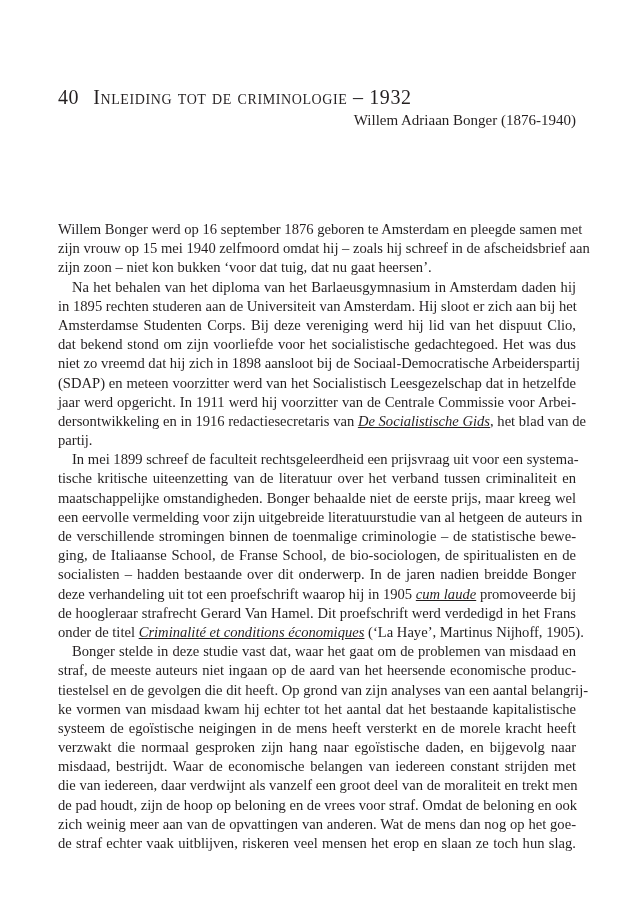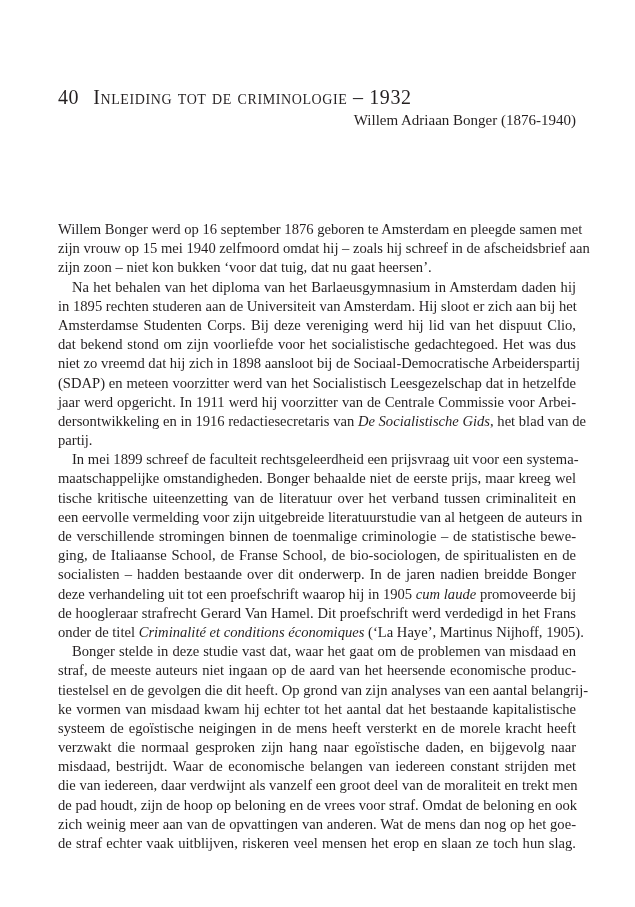--- a/index.html
+++ b/index.html
@@ -10,21 +10,21 @@
            font-size:20px; letter-spacing:0.6px; white-space:nowrap; }
   .title .num { margin-right:14px; }
   .title .sc { font-variant:small-caps; }
   .author { position:absolute; right:59px; top:112px; font-family:"Liberation Serif", serif;
             font-size:15px; white-space:nowrap; }
   .body { position:absolute; left:58px; top:220px; width:518px; font-family:"Liberation Serif", serif;
           font-size:14.6px; line-height:19.2px; }
   .line { display:block; white-space:nowrap; text-align:justify; text-align-last:justify; height:19.2px; overflow:visible; }
   .line.last { text-align-last:left; }
   .line.indent { padding-left:14px; }
-  em { font-style:italic; }
+  em { font-style:italic;text-decoration:underline; }
 </style>
 </head>
 <body>
 
 <div class="page">
   <div class="title">
     <span class="num">40</span><span class="sc">Inleiding tot de criminologie – 1932</span>
   </div>
   <div class="author">Willem Adriaan Bonger (1876-1940)</div>
   <div class="body" id="body">
@@ -34,22 +34,22 @@
       <span class="line indent">Na het behalen van het diploma van het Barlaeusgymnasium in Amsterdam daden hij</span>
       <span class="line">in 1895 rechten studeren aan de Universiteit van Amsterdam. Hij sloot er zich aan bij het</span>
       <span class="line">Amsterdamse Studenten Corps. Bij deze vereniging werd hij lid van het dispuut Clio,</span>
       <span class="line">dat bekend stond om zijn voorliefde voor het socialistische gedachtegoed. Het was dus</span>
       <span class="line">niet zo vreemd dat hij zich in 1898 aansloot bij de Sociaal-Democratische Arbeiderspartij</span>
       <span class="line">(SDAP) en meteen voorzitter werd van het Socialistisch Leesgezelschap dat in hetzelfde</span>
       <span class="line">jaar werd opgericht. In 1911 werd hij voorzitter van de Centrale Commissie voor Arbei-</span>
       <span class="line"><span>dersontwikkeling en in 1916 redactiesecretaris van </span><em>De Socialistische Gids</em><span>, het blad van de</span></span>
       <span class="line last">partij.</span>
       <span class="line indent">In mei 1899 schreef de faculteit rechtsgeleerdheid een prijsvraag uit voor een systema-</span>
+      <span class="line">tische kritische uiteenzetting van de literatuur over het verband tussen criminaliteit en</span>
       <span class="line">maatschappelijke omstandigheden. Bonger behaalde niet de eerste prijs, maar kreeg wel</span>
-      <span class="line">tische kritische uiteenzetting van de literatuur over het verband tussen criminaliteit en</span>
       <span class="line">een eervolle vermelding voor zijn uitgebreide literatuurstudie van al hetgeen de auteurs in</span>
       <span class="line">de verschillende stromingen binnen de toenmalige criminologie – de statistische bewe-</span>
       <span class="line">ging, de Italiaanse School, de Franse School, de bio-sociologen, de spiritualisten en de</span>
       <span class="line">socialisten – hadden bestaande over dit onderwerp. In de jaren nadien breidde Bonger</span>
       <span class="line"><span>deze verhandeling uit tot een proefschrift waarop hij in 1905 </span><em>cum laude</em><span> promoveerde bij</span></span>
       <span class="line">de hoogleraar strafrecht Gerard Van Hamel. Dit proefschrift werd verdedigd in het Frans</span>
       <span class="line last"><span>onder de titel </span><em>Criminalité et conditions économiques</em><span> (‘La Haye’, Martinus Nijhoff, 1905).</span></span>
       <span class="line indent">Bonger stelde in deze studie vast dat, waar het gaat om de problemen van misdaad en</span>
       <span class="line">straf, de meeste auteurs niet ingaan op de aard van het heersende economische produc-</span>
       <span class="line">tiestelsel en de gevolgen die dit heeft. Op grond van zijn analyses van een aantal belangrij-</span>

